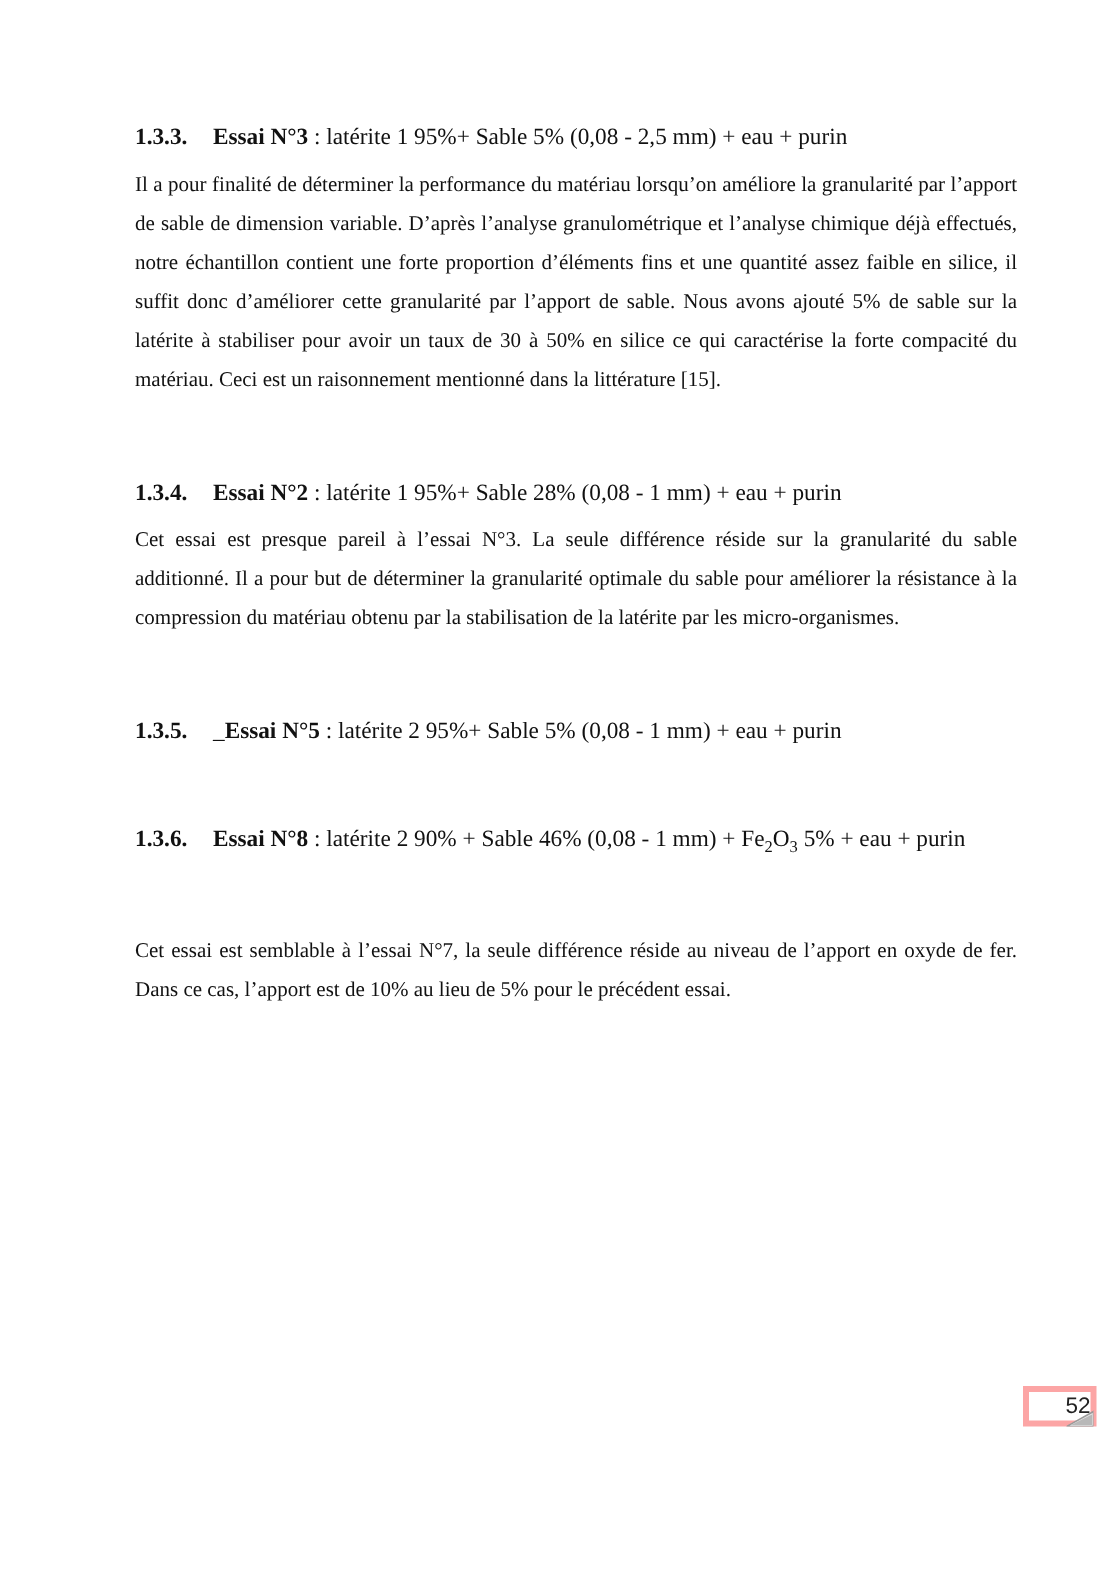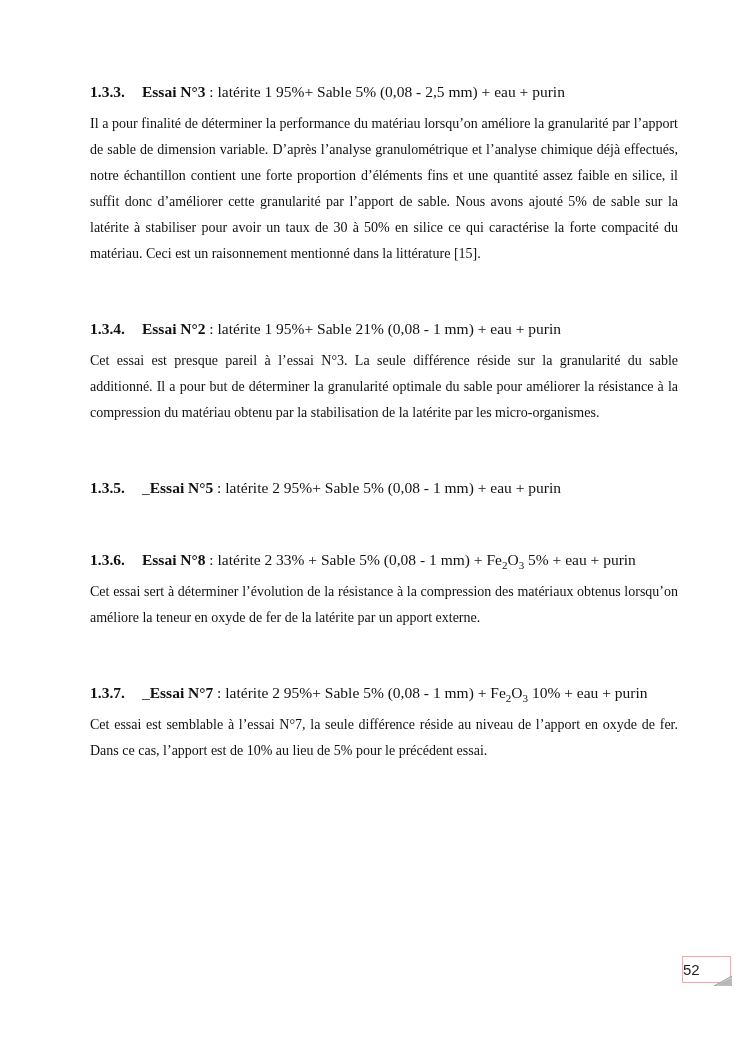--- a/index.html
+++ b/index.html
@@ -36,31 +36,31 @@
   h3.essay-heading sub { font-size: 11px; line-height: 0; }
   p.essay-body {
     margin: 0;
     font-size: 14px;
     line-height: 26px;
     text-align: justify;
   }
   .page-number-badge {
     position: absolute;
     right: 13px;
-    top: 956px;
+    top: 924px;
     width: 49px;
     height: 27px;
-    border: 1px solid #fca5a5;
+    border: 4px solid #fca5a5;
     background: #ffffff;
     font-family: "Liberation Sans", sans-serif;
     font-size: 15px;
     color: #222222;
     display: flex;
     align-items: center;
-    justify-content: flex-start;
+    justify-content: flex-end;
     box-sizing: border-box;
   }
   .page-curl-icon {
     position: absolute;
     right: -2px;
     bottom: -4px;
     width: 18px;
     height: 12px;
   }
 </style>
@@ -68,32 +68,30 @@
 <body>
 
 <div class="page">
   <div class="content">
     <div id="sections">
         <section class="essay-section">
           <h3 class="essay-heading"><span class="num">1.3.3.</span><b>Essai N°3</b><span><span> : latérite 1 95%+ Sable 5% (0,08 - 2,5 mm) + eau + purin</span></span></h3>
           <p class="essay-body">Il a pour finalité de déterminer la performance du matériau lorsqu’on améliore la granularité par l’apport de sable de dimension variable. D’après l’analyse granulométrique et l’analyse chimique déjà effectués, notre échantillon contient une forte proportion d’éléments fins et une quantité assez faible en silice, il suffit donc d’améliorer cette granularité par l’apport de sable. Nous avons ajouté 5% de sable sur la latérite à stabiliser pour avoir un taux de 30 à 50% en silice ce qui caractérise la forte compacité du matériau. Ceci est un raisonnement mentionné dans la littérature [15].</p>
         </section>
         <section class="essay-section">
-          <h3 class="essay-heading"><span class="num">1.3.4.</span><b>Essai N°2</b><span><span> : latérite 1 95%+ Sable 21% (0,08 - 1 mm) + eau + purin</span></span></h3>
+          <h3 class="essay-heading"><span class="num">1.3.4.</span><b>Essai N°2</b><span><span> : latérite 1 95%+ Sable 28% (0,08 - 1 mm) + eau + purin</span></span></h3>
           <p class="essay-body">Cet essai est presque pareil à l’essai N°3. La seule différence réside sur la granularité du sable additionné. Il a pour but de déterminer la granularité optimale du sable pour améliorer la résistance à la compression du matériau obtenu par la stabilisation de la latérite par les micro-organismes.</p>
         </section>
         <section class="essay-section">
           <h3 class="essay-heading"><span class="num">1.3.5.</span><span class="prefix">_</span><b>Essai N°5</b><span><span> : latérite 2 95%+ Sable 5% (0,08 - 1 mm) + eau + purin</span></span></h3>
         </section>
         <section class="essay-section">
-          <h3 class="essay-heading"><span class="num">1.3.6.</span><b>Essai N°8</b><span><span> : latérite 2 33% + Sable 5% (0,08 - 1 mm) + Fe</span><sub>2</sub><span>O</span><sub>3</sub><span> 5%  + eau + purin</span></span></h3>
-          <p class="essay-body">Cet essai sert à déterminer l’évolution de la résistance à la compression des matériaux obtenus lorsqu’on améliore la teneur en oxyde de fer de la latérite par un apport externe.</p>
+          <h3 class="essay-heading"><span class="num">1.3.6.</span><b>Essai N°8</b><span><span> : latérite 2 90% + Sable 46% (0,08 - 1 mm) + Fe</span><sub>2</sub><span>O</span><sub>3</sub><span> 5%  + eau + purin</span></span></h3>
         </section>
         <section class="essay-section">
-          <h3 class="essay-heading"><span class="num">1.3.7.</span><span class="prefix">_</span><b>Essai N°7</b><span><span> : latérite 2 95%+ Sable 5% (0,08 - 1 mm) + Fe</span><sub>2</sub><span>O</span><sub>3</sub><span> 10% + eau + purin</span></span></h3>
           <p class="essay-body">Cet essai est semblable à l’essai N°7, la seule différence réside au niveau de l’apport en oxyde de fer. Dans ce cas, l’apport est de 10% au lieu de 5% pour le précédent essai.</p>
         </section>
       </div>
   </div>
 
   <div class="page-number-badge">
     <span>52</span>
     <svg class="page-curl-icon" viewBox="0 0 18 12" xmlns="http://www.w3.org/2000/svg">
       <polygon points="0,12 18,12 18,2" fill="#e6e6e6" stroke="#9a9a9a" stroke-width="1"></polygon>
       <polygon points="3,11 17,11 17,4" fill="#b8b8b8"></polygon>

